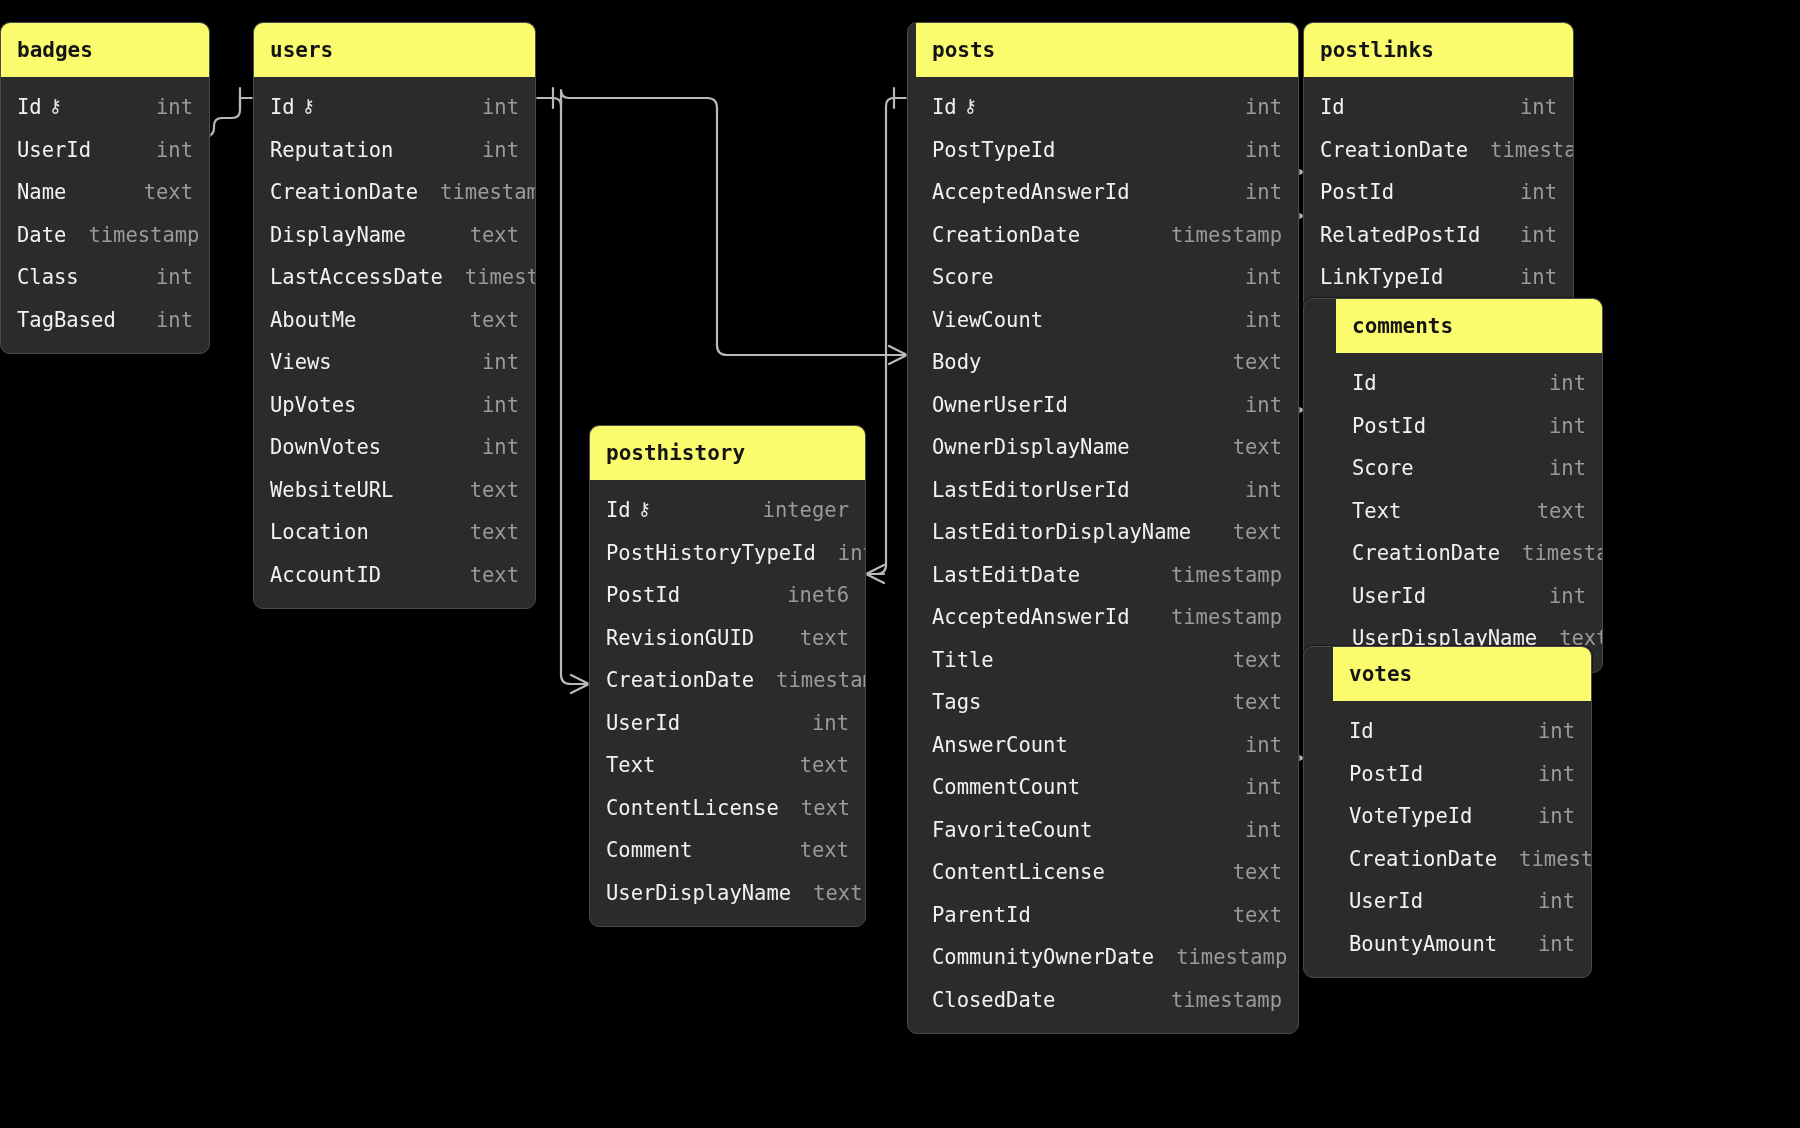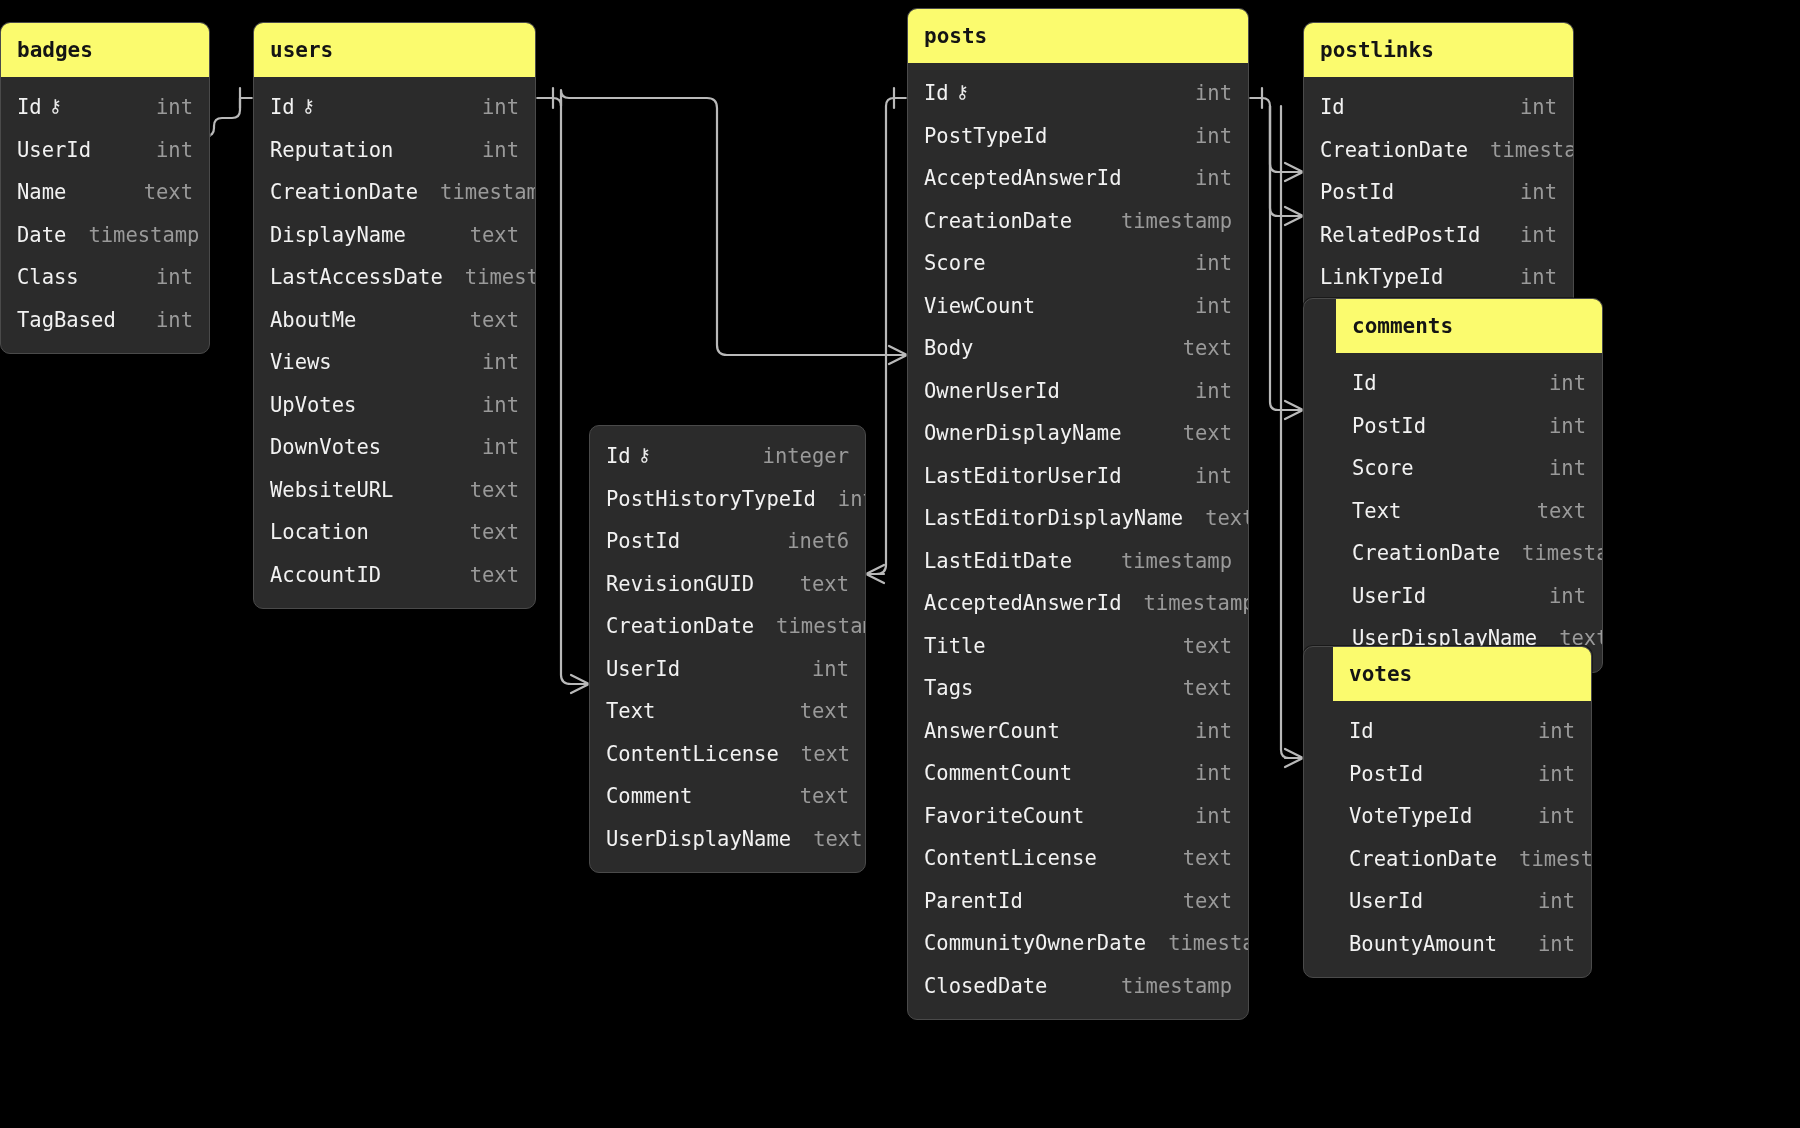--- a/index.html
+++ b/index.html
@@ -84,21 +84,21 @@
     color: #e8e8e8;
     font-size: 18px;
     line-height: 1;
     transform: translateY(-1px);
   }
 
   
   #tbl-badges      { left: 0px;    top: 22px;  width: 210px; }
   #tbl-users       { left: 253px;  top: 22px;  width: 283px; }
   #tbl-posthistory { left: 589px;  top: 425px; width: 277px; }
-  #tbl-posts       { left: 907px;  top: 8px;  width: 342px; }
+  #tbl-posts       { left: 907px;  top: 22px;  width: 392px; padding-left: 8px; }
   #tbl-postlinks   { left: 1303px; top: 22px;  width: 271px; }
   #tbl-comments    { left: 1303px; top: 298px; width: 300px; padding-left: 32px; }
   #tbl-votes       { left: 1303px; top: 646px; width: 289px; padding-left: 29px; }
 </style>
 </head>
 <body>
 
 <div id="canvas">
 
   <svg id="wires" viewBox="0 0 1800 1128" width="1800" height="1128">
@@ -252,20 +252,21 @@
         <div class="field-row">
           <span class="field-name">
             <span>AccountID</span>
           </span>
           <span class="field-type">text</span>
         </div>
       </div>
   </div>
 
   <div class="table-card" id="tbl-posthistory">
+    <div class="table-header">posthistory</div>
     <div class="table-body">
         <div class="field-row">
           <span class="field-name">
             <span>Id</span>
             <span class="key-icon">⚷</span>
           </span>
           <span class="field-type">integer</span>
         </div>
         <div class="field-row">
           <span class="field-name">

